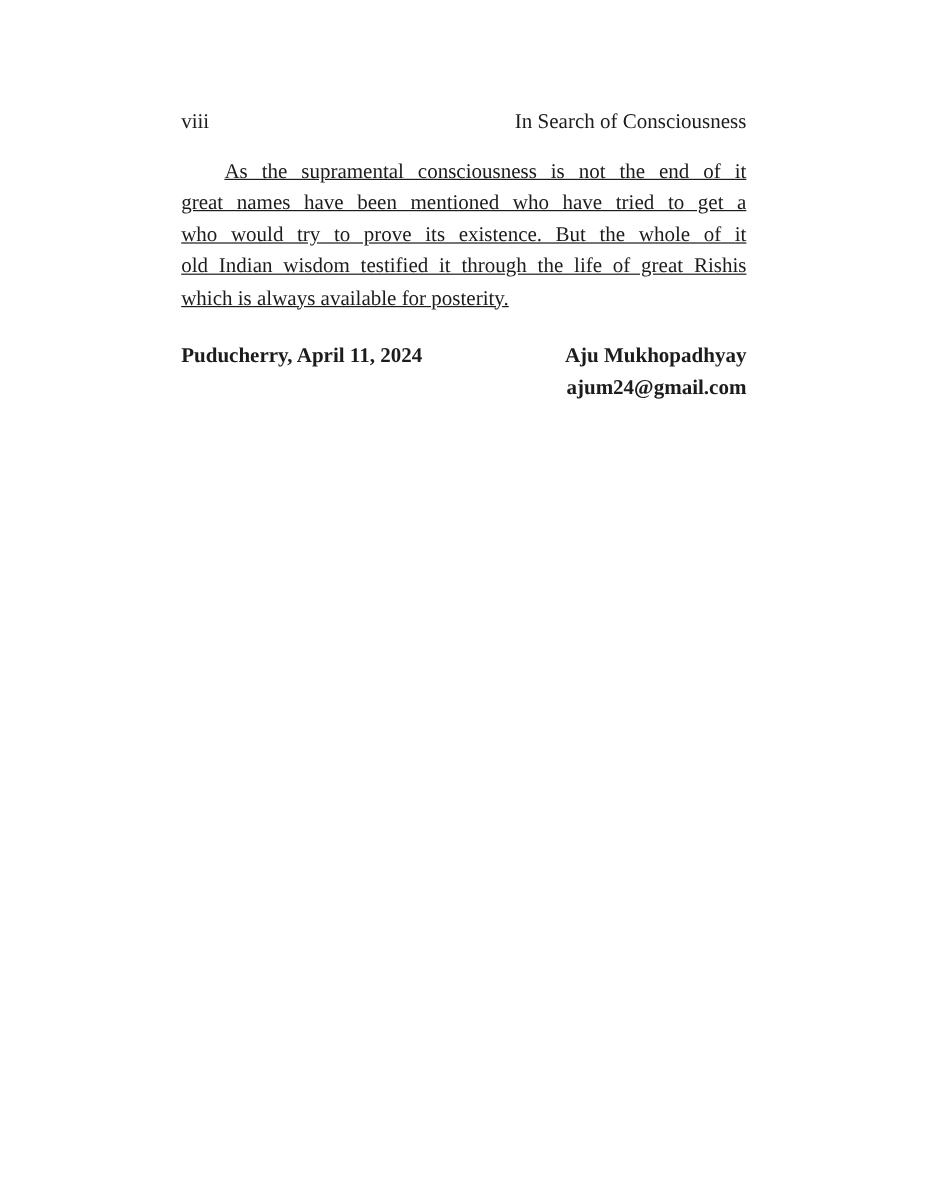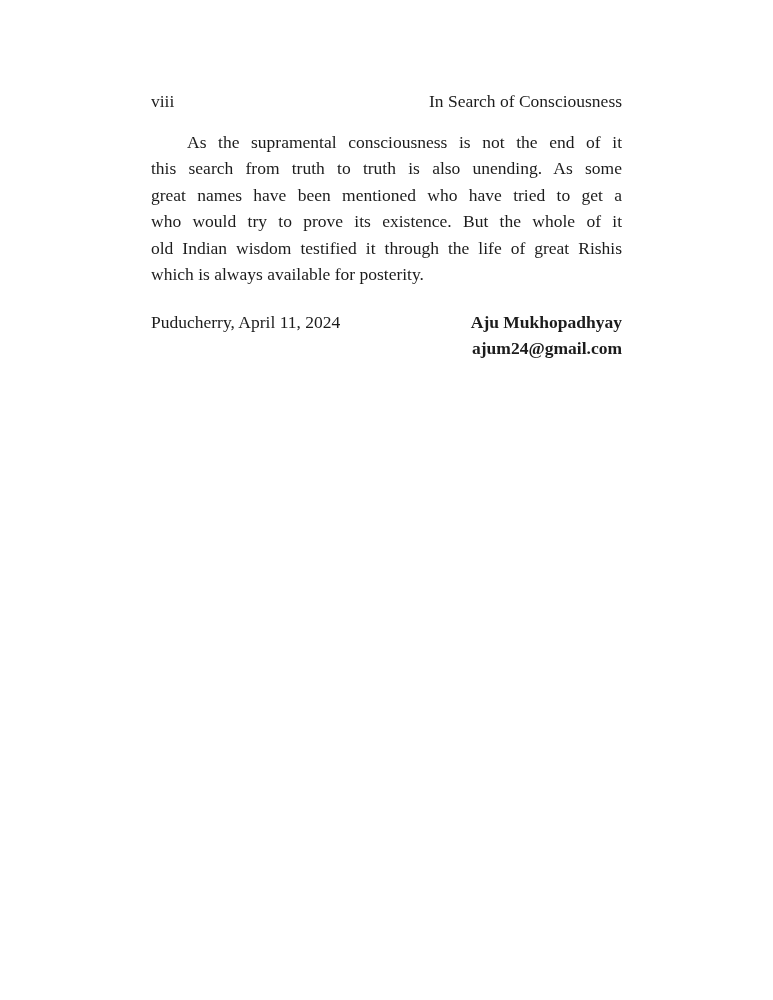--- a/index.html
+++ b/index.html
@@ -37,20 +37,21 @@
     line-height: 22px;
   }
   .folio {
     font-style: normal;
   }
   .running-title {
   }
   .paragraph {
     margin-top: 17px;
     font-size: 17.5px;
+    text-decoration: underline;
   }
   .pline {
     text-align: justify;
     text-align-last: justify;
     line-height: 26.4px;
     white-space: nowrap;
   }
   .pline.first {
     text-indent: 36px;
   }
@@ -59,41 +60,40 @@
   }
   .signature {
     margin-top: 22px;
     display: flex;
     justify-content: space-between;
     align-items: baseline;
     font-size: 17.5px;
     line-height: 26px;
   }
   .place-date {
-    font-weight: normal;
+    font-weight: bold;
   }
   .author-block {
     text-align: right;
     font-weight: bold;
   }
 </style>
 </head>
 <body>
 
 <div class="page">
   <div class="content">
 
     <div class="running-header">
       <span class="folio">viii</span>
       <span class="running-title">In Search of Consciousness</span>
     </div>
 
     <div class="paragraph">
       <div class="pline first">As the supramental consciousness is not the end of it</div>
-      <div class="pline">this search from truth to truth is also unending. As some</div>
       <div class="pline">great names have been mentioned who have tried to get a</div>
       <div class="pline">who would try to prove its existence. But the whole of it</div>
       <div class="pline">old Indian wisdom testified it through the life of great Rishis</div>
       <div class="pline last">which is always available for posterity.</div>
     </div>
 
     <div class="signature">
       <span class="place-date">Puducherry, April 11, 2024</span>
       <span class="author-block">
         <span>Aju Mukhopadhyay</span><br>

